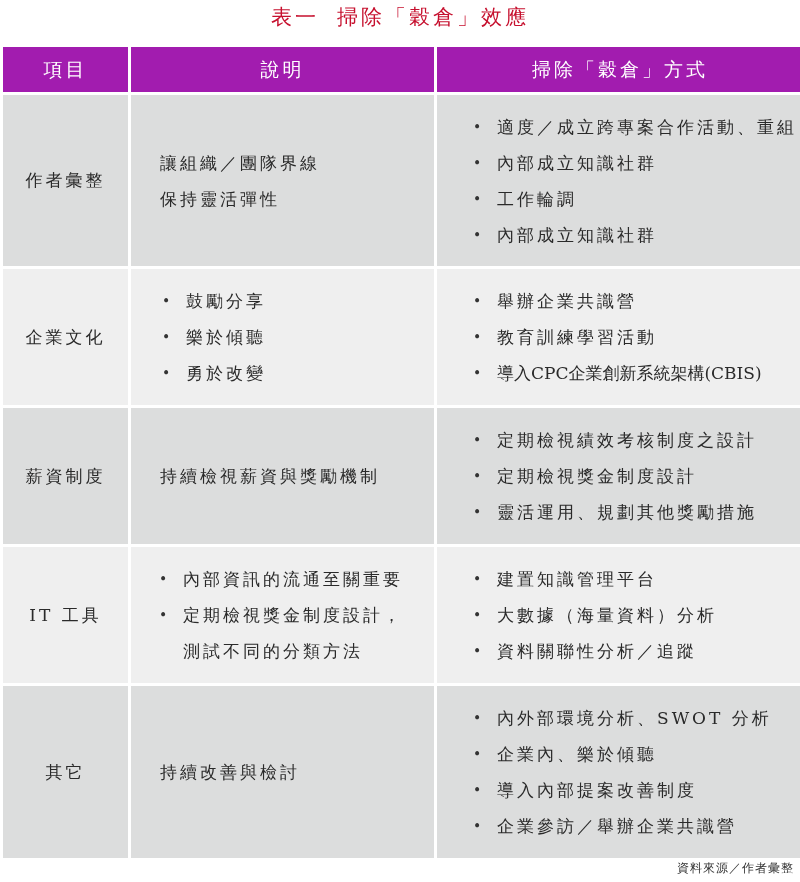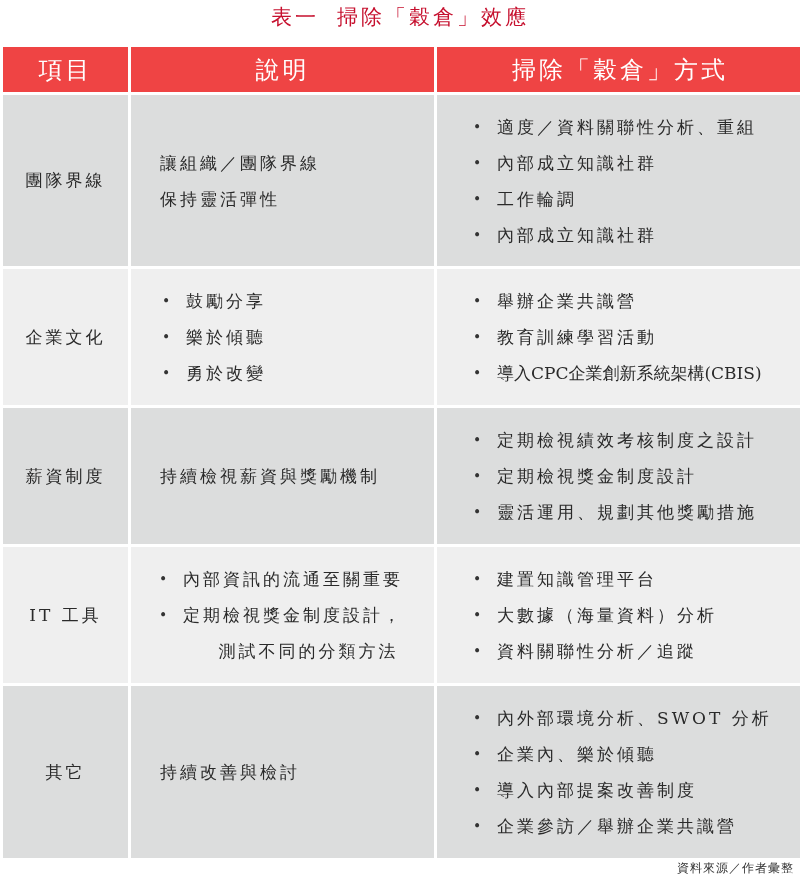--- a/index.html
+++ b/index.html
@@ -31,24 +31,24 @@
       position: absolute;
       left: 3px;
       top: 47px;
       width: 794px;
       border-collapse: separate;
       border-spacing: 3px;
       margin: -3px;
       table-layout: fixed;
     }
     .table th {
-      background: #ef4444;
+      background: #a21caf;
       color: #ffffff;
       font-weight: normal;
-      font-size: 24px;
+      font-size: 19px;
       height: 45px;
       padding: 0;
       letter-spacing: 3px;
       text-align: center;
     }
     .table td {
       padding: 0;
       font-size: 17px;
       letter-spacing: 3px;
       vertical-align: middle;
@@ -75,21 +75,20 @@
     }
     ul.bullets li .dot {
       position: absolute;
       left: 2px;
       top: 0;
       font-size: 14px;
       color: #333;
     }
     ul.bullets li .cont {
       display: block;
-      text-align: center;
     }
     .source {
       position: absolute;
       right: 6px;
       top: 860px;
       font-size: 12px;
       color: #333;
       letter-spacing: 1px;
     }
   </style>
@@ -109,31 +108,31 @@
   <thead>
     <tr>
       <th>項目</th>
       <th>說明</th>
       <th>掃除「穀倉」方式</th>
     </tr>
   </thead>
   <tbody>
 
     <tr class="row-dark" style="height:171px">
-      <td class="col-item">團隊界線</td>
+      <td class="col-item">作者彙整</td>
       <td>
         <div class="cell-inner">
           <div class="plain-line">讓組織／團隊界線</div>
           <div class="plain-line">保持靈活彈性</div>
         </div>
       </td>
       <td>
         <div class="cell-inner methods">
           <ul class="bullets">
-            <li><span class="dot">•</span><span>適度／資料關聯性分析、重組</span></li>
+            <li><span class="dot">•</span><span>適度／成立跨專案合作活動、重組</span></li>
             <li><span class="dot">•</span><span>內部成立知識社群</span></li>
             <li><span class="dot">•</span><span>工作輪調</span></li>
             <li><span class="dot">•</span><span>內部成立知識社群</span></li>
           </ul>
         </div>
       </td>
     </tr>
 
     <tr class="row-light" style="height:136px">
       <td class="col-item">企業文化</td>

